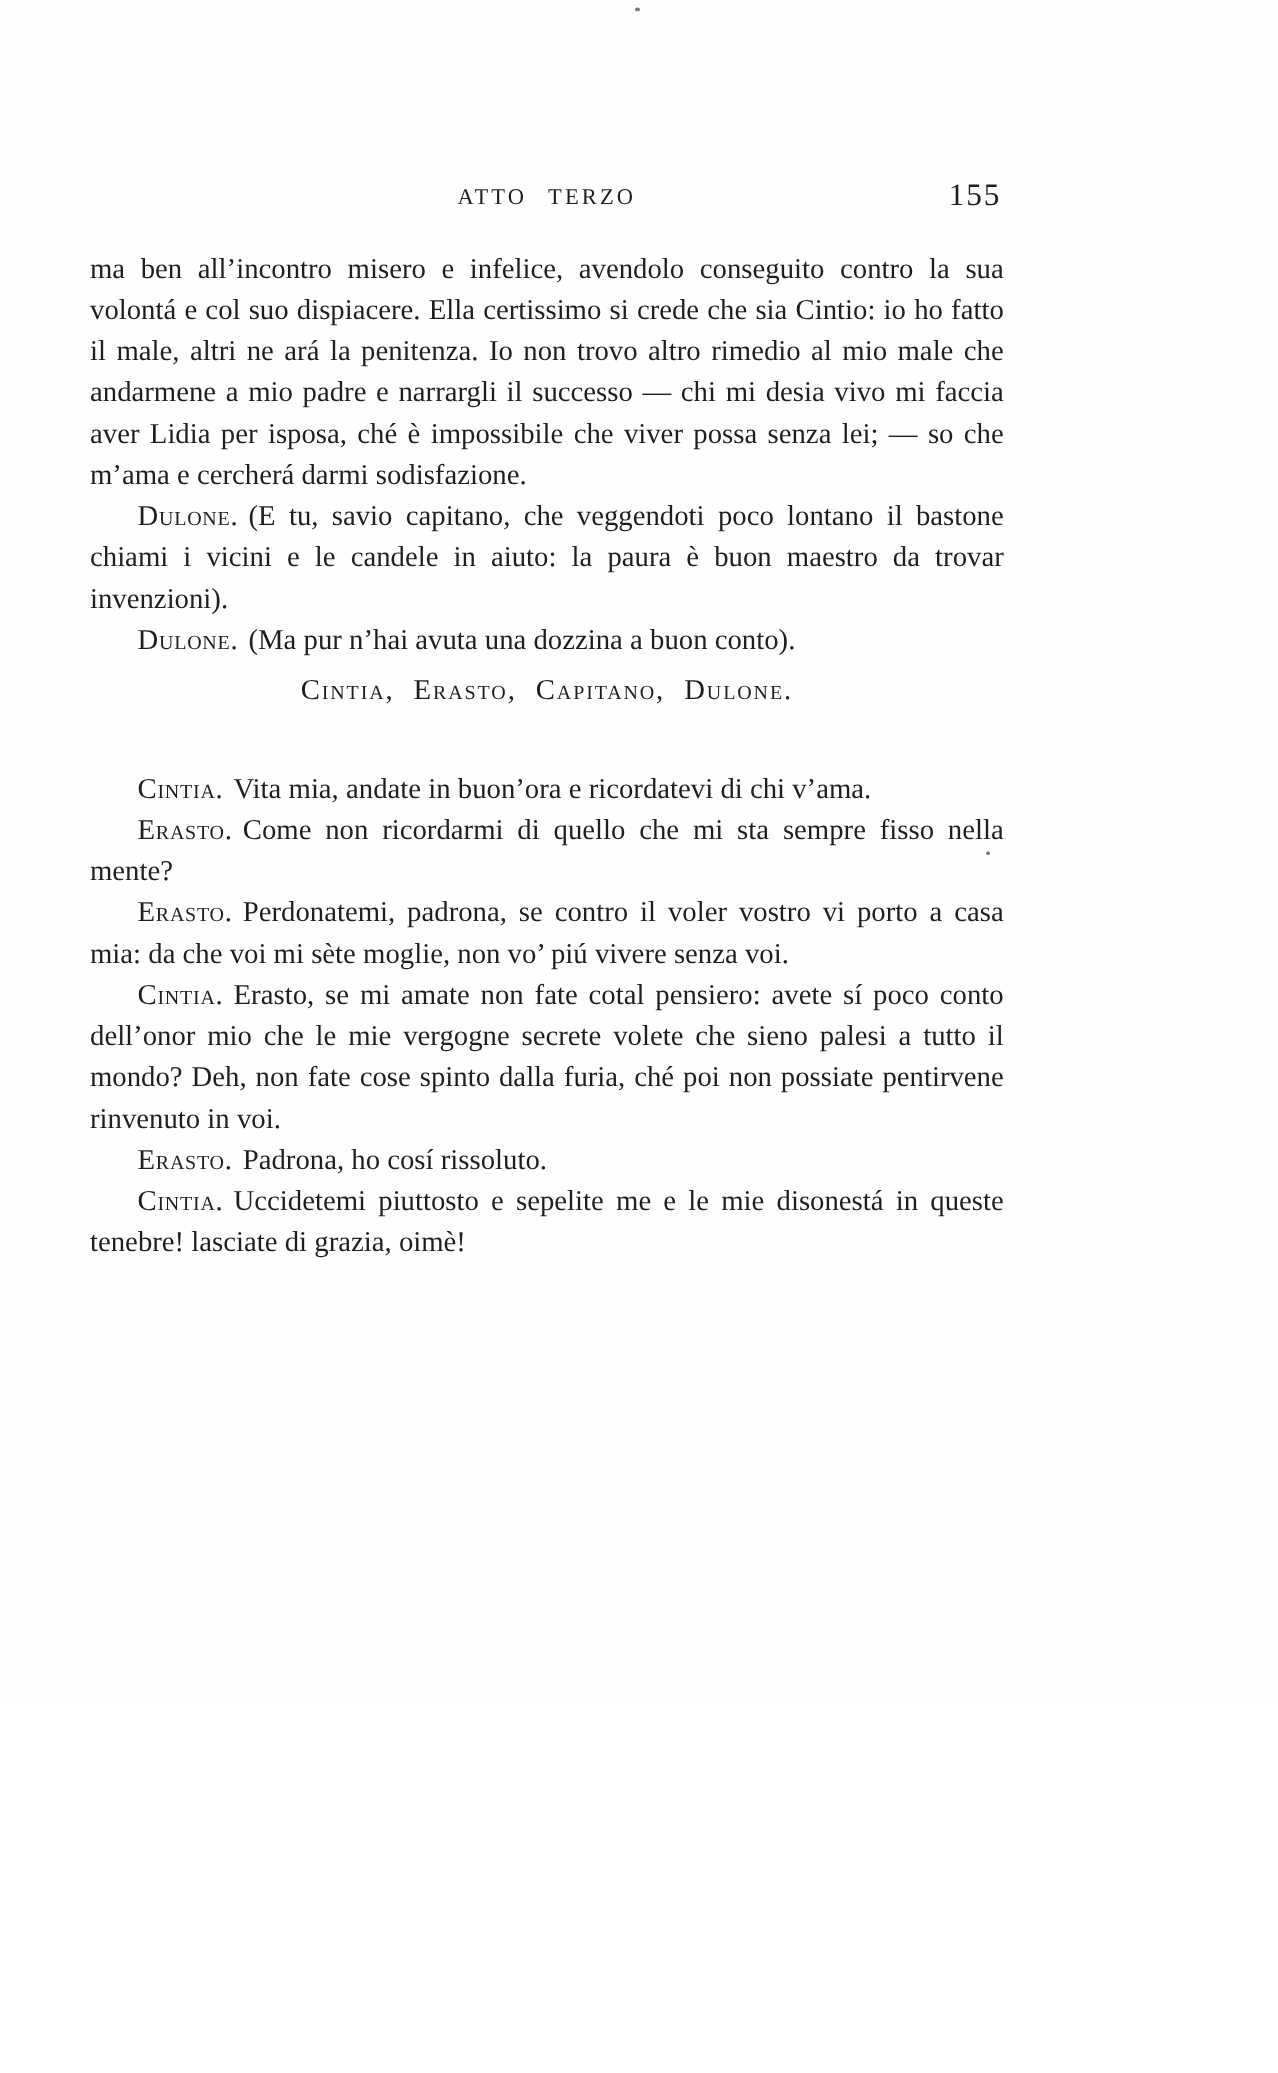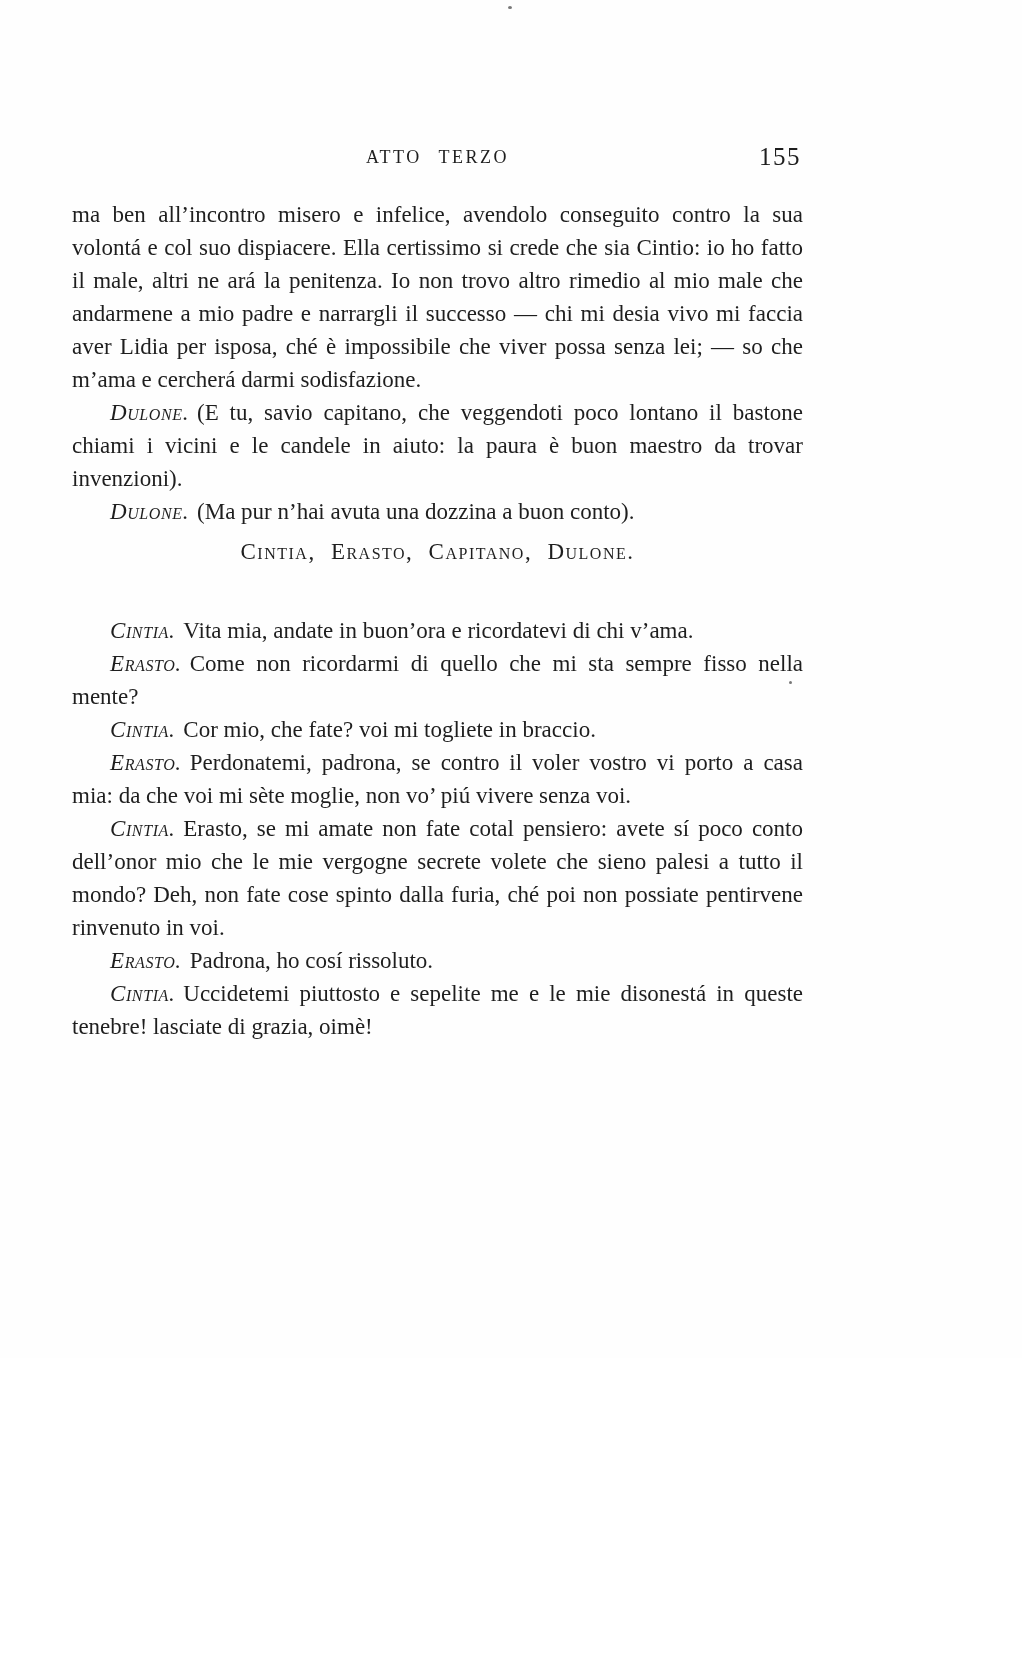--- a/index.html
+++ b/index.html
@@ -53,21 +53,20 @@
   }
   .para.flush {
     text-indent: 0;
   }
   .speaker {
     font-variant: small-caps;
     letter-spacing: 0.6px;
   }
   .speaker:not(:empty) {
     margin-right: 8px;
-    font-style: italic;
   }
   .scene-heading {
     margin-top: 18px;
     text-align: center;
     font-size: 25px;
     line-height: 30px;
     letter-spacing: 2px;
     word-spacing: 6px;
   }
   .scene-cast {
@@ -117,21 +116,20 @@
 
       <p class="para"><span class="speaker">Dulone.</span><span class="speech">(Ma pur n’hai avuta una dozzina a buon conto).</span></p>
 
 
       <div class="scene-cast">Cintia, Erasto, Capitano, Dulone.</div>
 
       <p class="para"><span class="speaker">Cintia.</span><span class="speech">Vita mia, andate in buon’ora e ricordatevi di chi v’ama.</span></p>
 
       <p class="para"><span class="speaker">Erasto.</span><span class="speech">Come non ricordarmi di quello che mi sta sempre fisso nella mente?</span></p>
 
-      <p class="para"><span class="speaker">Cintia.</span><span class="speech">Cor mio, che fate? voi mi togliete in braccio.</span></p>
 
       <p class="para"><span class="speaker">Erasto.</span><span class="speech">Perdonatemi, padrona, se contro il voler vostro vi porto a casa mia: da che voi mi sète moglie, non vo’ piú vivere senza voi.</span></p>
 
       <p class="para"><span class="speaker">Cintia.</span><span class="speech">Erasto, se mi amate non fate cotal pensiero: avete sí poco conto dell’onor mio che le mie vergogne secrete volete che sieno palesi a tutto il mondo? Deh, non fate cose spinto dalla furia, ché poi non possiate pentirvene rinvenuto in voi.</span></p>
 
       <p class="para"><span class="speaker">Erasto.</span><span class="speech">Padrona, ho cosí rissoluto.</span></p>
 
       <p class="para"><span class="speaker">Cintia.</span><span class="speech">Uccidetemi piuttosto e sepelite me e le mie disonestá in queste tenebre! lasciate di grazia, oimè!</span></p>
 
     </div>

